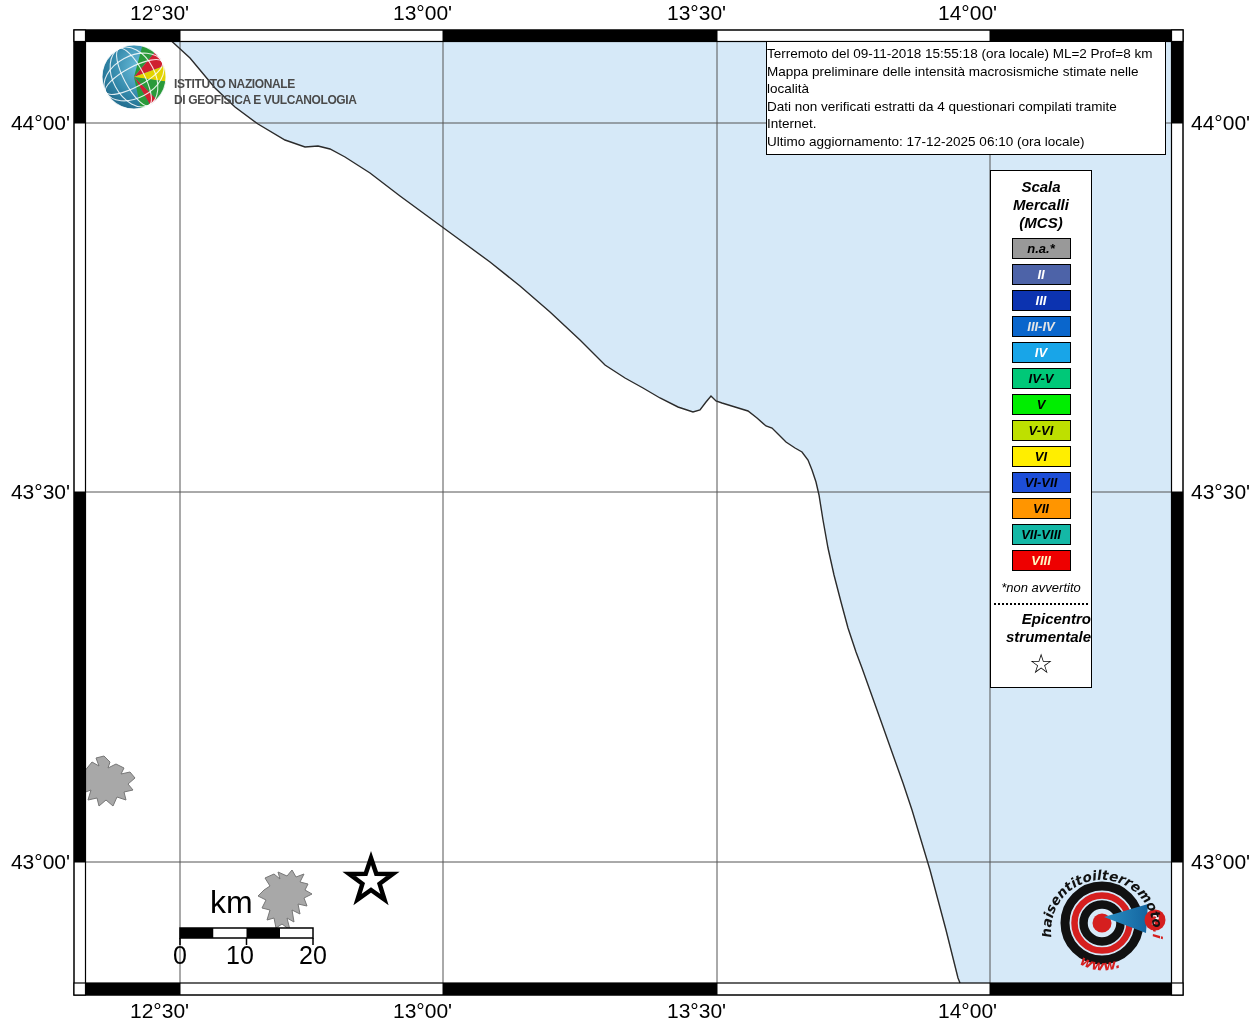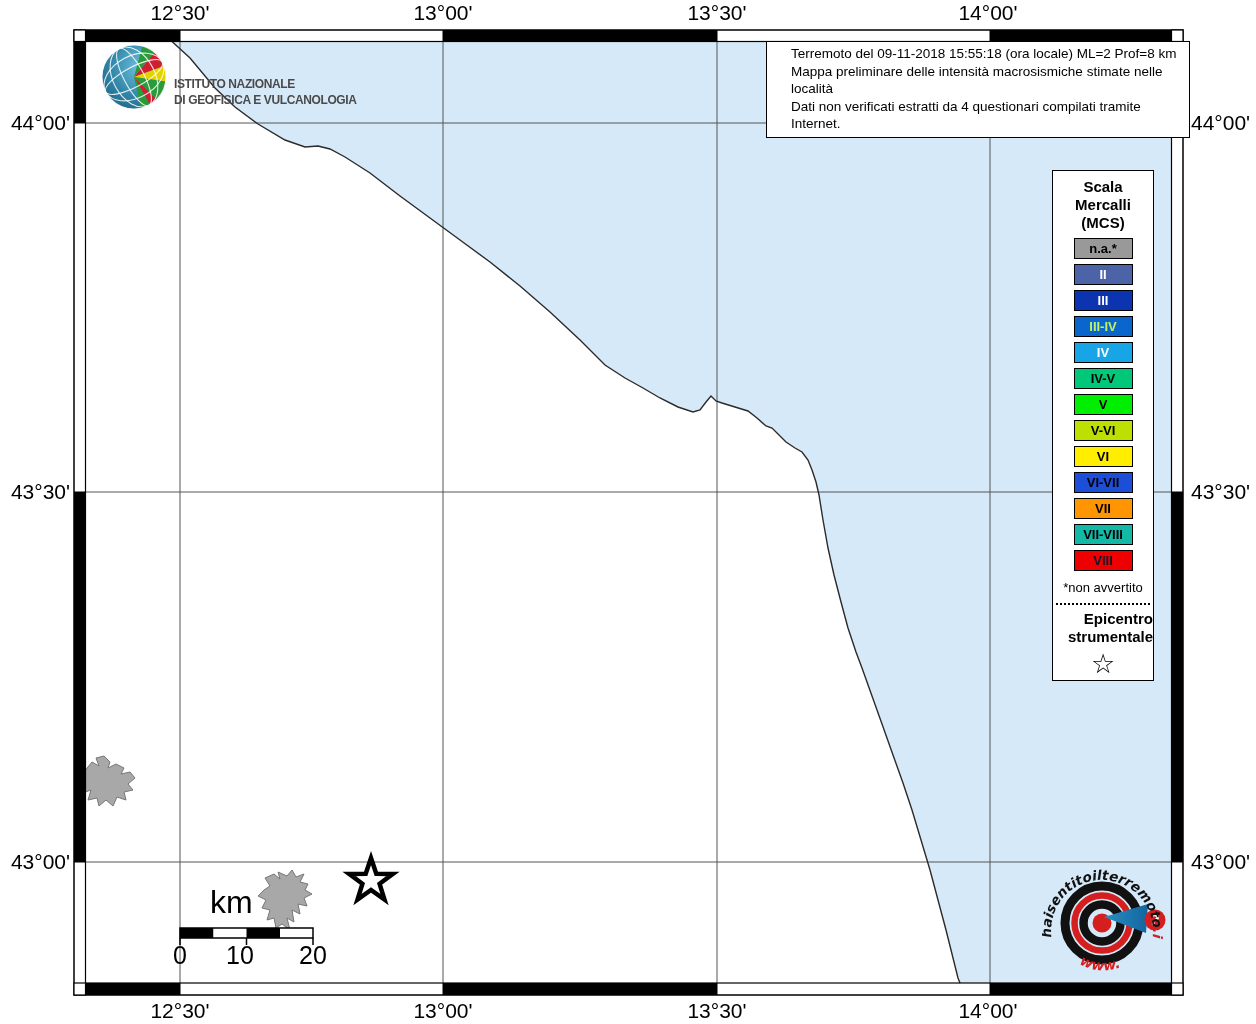--- a/index.html
+++ b/index.html
@@ -1,33 +1,33 @@
 <!DOCTYPE html>
 <html><head>
 <meta charset="utf-8">
 <style>
   html,body{margin:0;padding:0;background:#fff;}
   .stage{position:relative;width:1256px;height:1024px;background:#fff;overflow:hidden;
          font-family:"Liberation Sans",sans-serif;color:#000;}
   .layer{position:absolute;left:0;top:0;}
   
   .axlab{position:absolute;font-size:21px;white-space:nowrap;}
-  .axlab.cx{width:100px;text-align:center;}
+  .axlab.cx{width:100px;}
   .axlab.ry{width:80px;text-align:left;top-margin:0;}
   .axlab.ly{width:70px;text-align:right;}
   
   .infobox{position:absolute;left:766px;top:41px;width:392px;background:#fff;
-           border:1.5px solid #000;padding:3px 6px 4px 24px;font-size:13.5px;line-height:17.5px;z-index:6;}
+           border:1.5px solid #000;padding:3px 6px 4px 0;font-size:13.5px;line-height:17.5px;z-index:6;}
   
   .ingv-text{position:absolute;left:174px;top:77px;font-size:12.5px;line-height:15.5px;
              font-weight:bold;letter-spacing:-0.4px;color:#4a4a4a;z-index:6;white-space:nowrap;
              transform:scaleX(.96);transform-origin:left;}
   
-  .legend{position:absolute;left:1052px;top:170px;width:100px;background:#fff;
-          border:1.5px solid #000;z-index:6;text-align:center;padding-bottom:1px;}
+  .legend{position:absolute;left:990px;top:170px;width:100px;background:#fff;
+          border:1.5px solid #000;z-index:6;text-align:center;padding-bottom:8px;font-style:italic;}
   .lg-title{margin-top:7px;font-weight:bold;font-size:15px;line-height:18px;}
   .lg-boxes{margin-top:6px;}
   .lg-box{width:57px;height:19px;line-height:19px;margin:5px auto 0 auto;border:1px solid #000;
           font-weight:bold;font-size:13px;text-align:center;}
   .lg-note{font-size:13px;margin-top:9px;}
   .lg-sep{border-top:2px dotted #000;margin:8px 3px 5px 3px;height:0;}
   .lg-epi{font-weight:bold;font-size:15px;line-height:18px;text-align:right;}
   .lg-star{font-size:27px;line-height:30px;margin-top:3px;font-family:"DejaVu Sans",sans-serif;}
   
   .sb-num{position:absolute;width:60px;text-align:center;font-size:25px;z-index:4;}
@@ -129,20 +129,21 @@
 
   <div class="sb-km">km</div>
   <div class="sb-num" style="left:150px;top:941px">0</div>
   <div class="sb-num" style="left:210px;top:941px">10</div>
   <div class="sb-num" style="left:283px;top:941px">20</div>
 
   <div class="infobox">
     <div>Terremoto del 09-11-2018 15:55:18 (ora locale) ML=2 Prof=8 km</div>
     <div>Mappa preliminare delle intensità macrosismiche stimate nelle località</div>
     <div>Dati non verificati estratti da 4 questionari compilati tramite Internet.</div>
+    <div>Ultimo aggiornamento: 17-12-2025 06:10 (ora locale)</div>
   </div>
 
   <svg class="ingv-globe" width="70" height="70">
     <defs>
       <radialGradient id="globeGrad" cx="60%" cy="35%" r="80%">
         <stop offset="0%" stop-color="#6ec0de"></stop>
         <stop offset="60%" stop-color="#2f84a6"></stop>
         <stop offset="100%" stop-color="#1c5f80"></stop>
       </radialGradient>
     </defs>
@@ -177,21 +178,21 @@
     <div class="lg-boxes">
       <div class="lg-box" style="background: rgb(153, 153, 153); color: #000000;">
           <span>n.a.*</span>
         </div>
         <div class="lg-box" style="background: rgb(77, 99, 168); color: rgb(255, 255, 255);">
           <span>II</span>
         </div>
         <div class="lg-box" style="background: rgb(12, 51, 176); color: rgb(255, 255, 255);">
           <span>III</span>
         </div>
-        <div class="lg-box" style="background: rgb(10, 102, 204); color: #bef264;">
+        <div class="lg-box" style="background: rgb(10, 102, 204); color: #e5e5e5;">
           <span>III-IV</span>
         </div>
         <div class="lg-box" style="background: rgb(24, 165, 232); color: rgb(255, 255, 255);">
           <span>IV</span>
         </div>
         <div class="lg-box" style="background: rgb(0, 200, 120); color: rgb(0, 0, 0);">
           <span>IV-V</span>
         </div>
         <div class="lg-box" style="background: rgb(0, 238, 0); color: rgb(0, 0, 0);">
           <span>V</span>
@@ -204,21 +205,21 @@
         </div>
         <div class="lg-box" style="background: #1d4ed8; color: rgb(0, 0, 0);">
           <span>VI-VII</span>
         </div>
         <div class="lg-box" style="background: rgb(255, 149, 0); color: rgb(0, 0, 0);">
           <span>VII</span>
         </div>
         <div class="lg-box" style="background: #14b8a6; color: rgb(0, 0, 0);">
           <span>VII-VIII</span>
         </div>
-        <div class="lg-box" style="background: rgb(238, 0, 0); color: #0f172a;">
+        <div class="lg-box" style="background: rgb(238, 0, 0); color: #fef9c3;">
           <span>VIII</span>
         </div>
     </div>
     <div class="lg-note">*non avvertito</div>
     <div class="lg-sep"></div>
     <div class="lg-epi">
       <div>Epicentro</div>
       <div>strumentale</div>
     </div>
     <div class="lg-star">☆</div>

